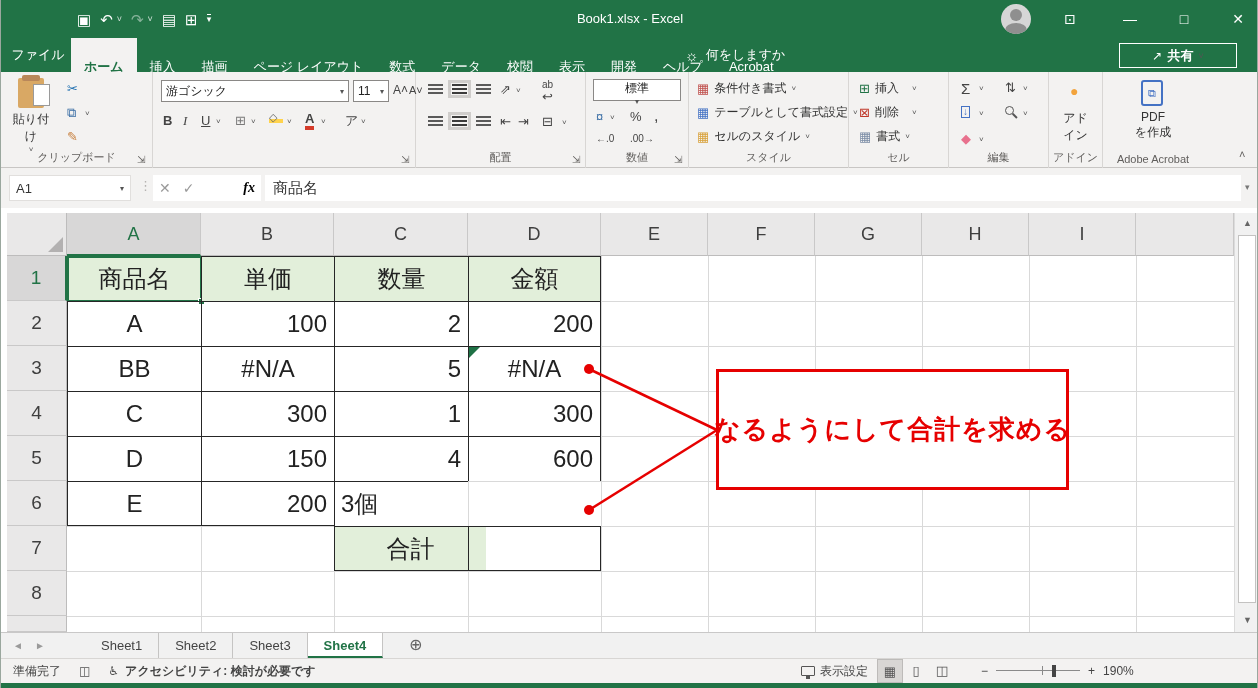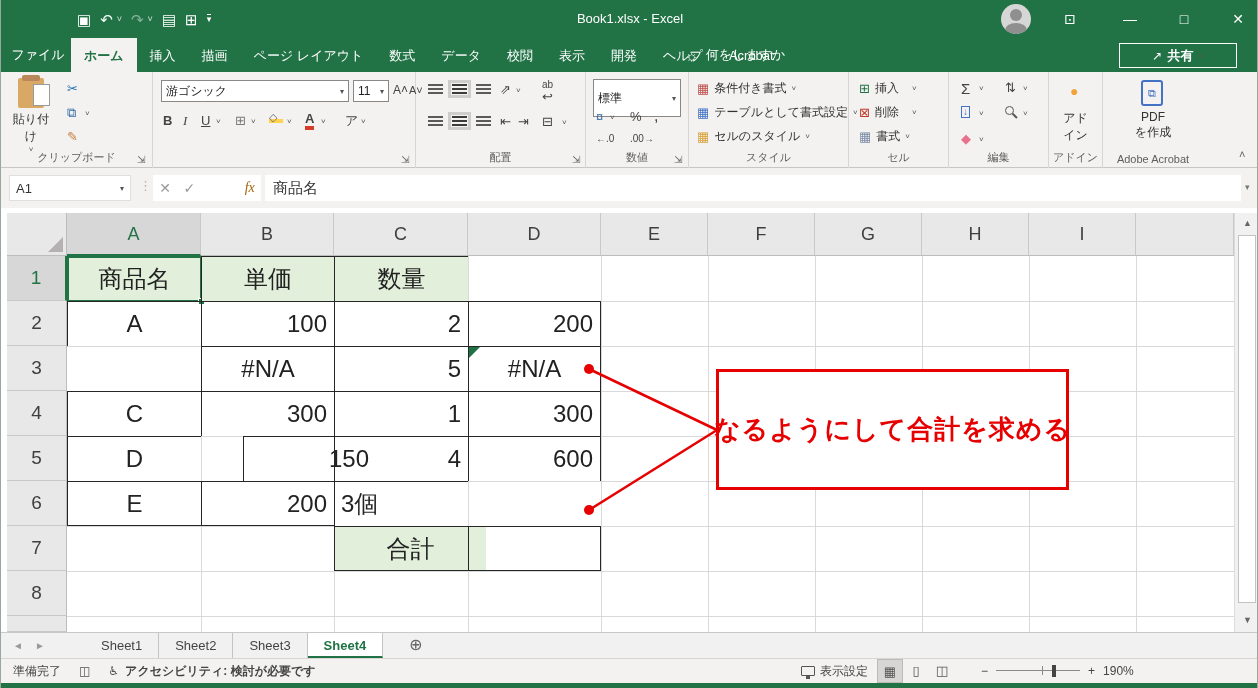--- a/index.html
+++ b/index.html
@@ -17,21 +17,21 @@
   .title-text { position:absolute; left:0; right:0; top:0; height:38px; line-height:38px; text-align:center; font-size:13px; color:#fff; }
   .avatar { position:absolute; left:1000px; top:4px; width:30px; height:30px; border-radius:50%; background:#d6d6d6; overflow:hidden; }
   .avatar .head { position:absolute; left:9px; top:5px; width:12px; height:12px; border-radius:50%; background:#8f8f8f; }
   .avatar .bodyp { position:absolute; left:4px; top:19px; width:22px; height:14px; border-radius:50% 50% 0 0; background:#8f8f8f; }
   .wctl { position:absolute; top:0; height:38px; width:34px; text-align:center; line-height:38px; font-size:14px; color:#fff; }
 
   
   .tabrow { position:absolute; left:0; top:38px; width:1258px; height:34px; background:#217346; }
   .file-tab { position:absolute; left:8px; top:0; width:58px; height:34px; color:#fff; font-size:13px; text-align:center; line-height:34px; }
   .rtabs { position:absolute; left:70px; top:0; height:34px; display:flex; }
-  .rtab { height:34px; line-height:34px; padding:1px 13px; color:#fff; font-size:13px; white-space:nowrap; }
+  .rtab { height:34px; line-height:34px; padding:12px 13px; color:#fff; font-size:13px; white-space:nowrap; }
   .rtab.active { background:#f3f2f1; color:#217346; font-weight:bold; }
   .tellme { position:absolute; left:684px; top:0; height:34px; display:flex; align-items:center; gap:7px; color:#fff; font-size:13px; }
   .bulb { font-size:15px; }
   .share-btn { position:absolute; left:1118px; top:5px; width:118px; height:25px; border:1px solid #fff; display:flex; align-items:center; justify-content:center; gap:5px; color:#fff; font-size:13px; font-weight:bold; }
   .share-btn .shic { font-weight:normal; font-size:12px; }
   .share-btn .dd { font-size:9px; font-weight:normal; }
 
   
   .ribbon { position:absolute; left:0; top:72px; width:1258px; height:96px; background:#f3f2f1; border-bottom:1px solid #c8c6c4; font-size:12px; color:#333; }
   .rgroup { position:absolute; top:0; height:96px; border-right:1px solid #d8d6d4; }
@@ -48,21 +48,21 @@
   .clipb { position:relative; width:26px; height:30px; margin:0 auto; background:#d9a864; border-radius:2px; }
   .clipb:before { content:""; position:absolute; left:4px; top:-3px; width:18px; height:6px; background:#b9875a; border-radius:2px; }
   .clipb .page { position:absolute; right:-6px; top:6px; width:17px; height:22px; background:#fff; border:1px solid #9a9a9a; }
   .collapse { position:absolute; left:1238px; top:76px; font-size:11px; color:#605e5c; }
 
   
   .fbar { position:absolute; left:0; top:168px; width:1258px; height:40px; background:#f3f2f1; display:flex; align-items:center; }
   .namebox { position:absolute; left:8px; top:7px; width:122px; height:26px; background:#fff; border:1px solid #e1dfdd; display:flex; align-items:center; justify-content:space-between; padding:0 6px; font-size:13px; color:#333; }
   .fdots { position:absolute; left:138px; top:10px; color:#b5b3b1; font-size:13px; letter-spacing:-2px; }
   .fbtns { position:absolute; left:152px; top:7px; width:108px; height:26px; background:#fff; display:flex; align-items:center; justify-content:space-around; color:#9a9a9a; font-size:14px; }
-  .fx { font-style:italic; font-family:"Liberation Serif","DejaVu Serif",serif; color:#a16207; font-weight:normal;margin-left:37px; }
+  .fx { font-style:italic; font-family:"Liberation Serif","DejaVu Serif",serif; color:#000000; font-weight:bold;margin-left:37px; }
   .fcontent { position:absolute; left:264px; top:7px; width:976px; height:26px; background:#fff; display:flex; align-items:center; padding:0 8px; font-size:15px; color:#333; }
   .fbar-dd { position:absolute; left:1244px; top:14px; font-size:9px; color:#777; }
 
   
   .sheet { position:absolute; left:0; top:213px; width:1233px; height:419px; background:#fff; }
   .corner { position:absolute; left:6px; top:0; width:60px; height:43px; background:#e9e8e8; border-right:1px solid #bdbcbc; border-bottom:1px solid #bdbcbc; }
   .corner .tri { position:absolute; right:3px; bottom:3px; width:0; height:0; border-bottom:15px solid #b3b1b1; border-left:15px solid transparent; }
   .chdr { position:absolute; top:0; height:43px; background:#e9e8e8; border-right:1px solid #c9c8c8; border-bottom:1px solid #bdbcbc; text-align:center; line-height:42px; font-size:18px; color:#3f3f3f; }
   .chdr.sel { background:#d8d7d7; color:#217346; border-bottom:2px solid #217346; }
   .rhdr { position:absolute; left:6px; width:60px; background:#e9e8e8; border-right:1px solid #bdbcbc; border-bottom:1px solid #c9c8c8; text-align:center; font-size:19px; color:#3f3f3f; }
@@ -221,21 +221,21 @@
       <span class="bars" style="position:absolute; left:60px; top:44px;"></span>
       <span class="mini" style="left:84px; top:43px;">⇤</span>
       <span class="mini" style="left:102px; top:43px;">⇥</span>
       <span class="mini" style="left:126px; top:43px;">⊟</span>
       <span class="mini dd" style="left:146px; top:47px;">˅</span>
       <div class="glabel">配置</div>
       <span class="launcher" style="left:156px;">⇲</span>
     </div>
 
     <div class="rgroup" style="left:585px; width:103px;">
-      <div class="inputbox" style="left:7px; top:7px; width:88px; height:38px;">
+      <div class="inputbox" style="left:7px; top:7px; width:88px; height:22px;flex-direction:column;">
         <span>標準</span>
         <span class="dd">▾</span>
       </div>
       <span class="mini" style="left:10px; top:38px; color:#3a6ea5;">¤</span>
       <span class="mini dd" style="left:24px; top:42px;">˅</span>
       <span class="mini" style="left:44px; top:38px;">%</span>
       <span class="mini" style="left:68px; top:36px; font-size:16px;">,</span>
       <span class="mini" style="left:10px; top:62px; font-size:10px;">←.0</span>
       <span class="mini" style="left:44px; top:62px; font-size:10px;">.00→</span>
       <div class="glabel">数値</div>
@@ -373,33 +373,35 @@
       <div class="gl" style="left: 66px; top: 268px; width: 1167px; height: 1px;"></div>
       <div class="gl" style="left: 66px; top: 313px; width: 1167px; height: 1px;"></div>
       <div class="gl" style="left: 66px; top: 358px; width: 1167px; height: 1px;"></div>
       <div class="gl" style="left: 66px; top: 403px; width: 1167px; height: 1px;"></div>
       <div class="gl" style="left: 66px; top: 448px; width: 1167px; height: 1px;"></div>
       <div class="cell al-c fill" style="left: 66px; top: 43px; width: 134px; height: 45px; border-left: 1px solid rgb(38, 38, 38); border-top: 1px solid rgb(38, 38, 38);">商品名</div>
       <div class="a1sel" style="left: 66px; top: 43px; width: 135px; height: 46px;"></div>
       <div class="handle" style="left: 197px; top: 85px;"></div>
       <div class="cell al-c fill" style="left: 200px; top: 43px; width: 133px; height: 45px; border-left: 1px solid rgb(38, 38, 38); border-top: 1px solid rgb(38, 38, 38);">単価</div>
       <div class="cell al-c fill" style="left: 333px; top: 43px; width: 134px; height: 45px; border-left: 1px solid rgb(38, 38, 38); border-top: 1px solid rgb(38, 38, 38);">数量</div>
+      <div class="cell al-c fill" style="left: 467px; top: 43px; width: 133px; height: 45px; border-left: 1px solid rgb(38, 38, 38); border-top: 1px solid rgb(38, 38, 38); border-right: 1px solid rgb(38, 38, 38);">金額</div>
       <div class="cell al-c" style="left: 66px; top: 88px; width: 134px; height: 45px; border-left: 1px solid rgb(38, 38, 38); border-top: 1px solid rgb(38, 38, 38);">A</div>
       <div class="cell al-r" style="left: 200px; top: 88px; width: 133px; height: 45px; border-left: 1px solid rgb(38, 38, 38); border-top: 1px solid rgb(38, 38, 38);">100</div>
       <div class="cell al-r" style="left: 333px; top: 88px; width: 134px; height: 45px; border-left: 1px solid rgb(38, 38, 38); border-top: 1px solid rgb(38, 38, 38);">2</div>
       <div class="cell al-r" style="left: 467px; top: 88px; width: 133px; height: 45px; border-left: 1px solid rgb(38, 38, 38); border-top: 1px solid rgb(38, 38, 38); border-right: 1px solid rgb(38, 38, 38);">200</div>
+      <div class="cell al-c" style="left: 66px; top: 133px; width: 134px; height: 45px; border-left: 1px solid rgb(38, 38, 38); border-top: 1px solid rgb(38, 38, 38);">BB</div>
       <div class="cell al-c" style="left: 200px; top: 133px; width: 133px; height: 45px; border-left: 1px solid rgb(38, 38, 38); border-top: 1px solid rgb(38, 38, 38);">#N/A</div>
       <div class="cell al-r" style="left: 333px; top: 133px; width: 134px; height: 45px; border-left: 1px solid rgb(38, 38, 38); border-top: 1px solid rgb(38, 38, 38);">5</div>
       <div class="cell al-c" style="left: 467px; top: 133px; width: 133px; height: 45px; border-left: 1px solid rgb(38, 38, 38); border-top: 1px solid rgb(38, 38, 38); border-right: 1px solid rgb(38, 38, 38);">#N/A<div class="etri"></div></div>
       <div class="cell al-c" style="left: 66px; top: 178px; width: 134px; height: 45px; border-left: 1px solid rgb(38, 38, 38); border-top: 1px solid rgb(38, 38, 38);">C</div>
       <div class="cell al-r" style="left: 200px; top: 178px; width: 133px; height: 45px; border-left: 1px solid rgb(38, 38, 38); border-top: 1px solid rgb(38, 38, 38);">300</div>
       <div class="cell al-r" style="left: 333px; top: 178px; width: 134px; height: 45px; border-left: 1px solid rgb(38, 38, 38); border-top: 1px solid rgb(38, 38, 38);">1</div>
       <div class="cell al-r" style="left: 467px; top: 178px; width: 133px; height: 45px; border-left: 1px solid rgb(38, 38, 38); border-top: 1px solid rgb(38, 38, 38); border-right: 1px solid rgb(38, 38, 38);">300</div>
       <div class="cell al-c" style="left: 66px; top: 223px; width: 134px; height: 45px; border-left: 1px solid rgb(38, 38, 38); border-top: 1px solid rgb(38, 38, 38);">D</div>
-      <div class="cell al-r" style="left: 200px; top: 223px; width: 133px; height: 45px; border-left: 1px solid rgb(38, 38, 38); border-top: 1px solid rgb(38, 38, 38); margin-left: 42px;">150</div>
+      <div class="cell al-r" style="left: 200px; top: 223px; width: 133px; height: 45px; border-left: 1px solid rgb(38, 38, 38); border-top: 1px solid rgb(38, 38, 38);">150</div>
       <div class="cell al-r" style="left: 333px; top: 223px; width: 134px; height: 45px; border-left: 1px solid rgb(38, 38, 38); border-top: 1px solid rgb(38, 38, 38);">4</div>
       <div class="cell al-r" style="left: 467px; top: 223px; width: 133px; height: 45px; border-left: 1px solid rgb(38, 38, 38); border-top: 1px solid rgb(38, 38, 38); border-right: 1px solid rgb(38, 38, 38);">600</div>
       <div class="cell al-c" style="left: 66px; top: 268px; width: 134px; height: 45px; border-left: 1px solid rgb(38, 38, 38); border-top: 1px solid rgb(38, 38, 38); border-bottom: 1px solid rgb(38, 38, 38);">E</div>
       <div class="cell al-r" style="left: 200px; top: 268px; width: 133px; height: 45px; border-left: 1px solid rgb(38, 38, 38); border-top: 1px solid rgb(38, 38, 38); border-bottom: 1px solid rgb(38, 38, 38);">200</div>
       <div class="cell al-l" style="left: 333px; top: 268px; width: 134px; height: 45px; border-left: 1px solid rgb(38, 38, 38); border-top: 1px solid rgb(38, 38, 38);">3個</div>
       <div class="cell al-c fill" style="left: 333px; top: 313px; width: 152px; height: 45px; border-left: 1px solid rgb(38, 38, 38); border-top: 1px solid rgb(38, 38, 38); border-bottom: 1px solid rgb(38, 38, 38);">合計</div>
       <div class="cell al-r" style="left: 467px; top: 313px; width: 133px; height: 45px; border-width: 1px; border-style: solid; border-color: rgb(38, 38, 38);"></div>
     </div>
 
   <div class="vscroll">

